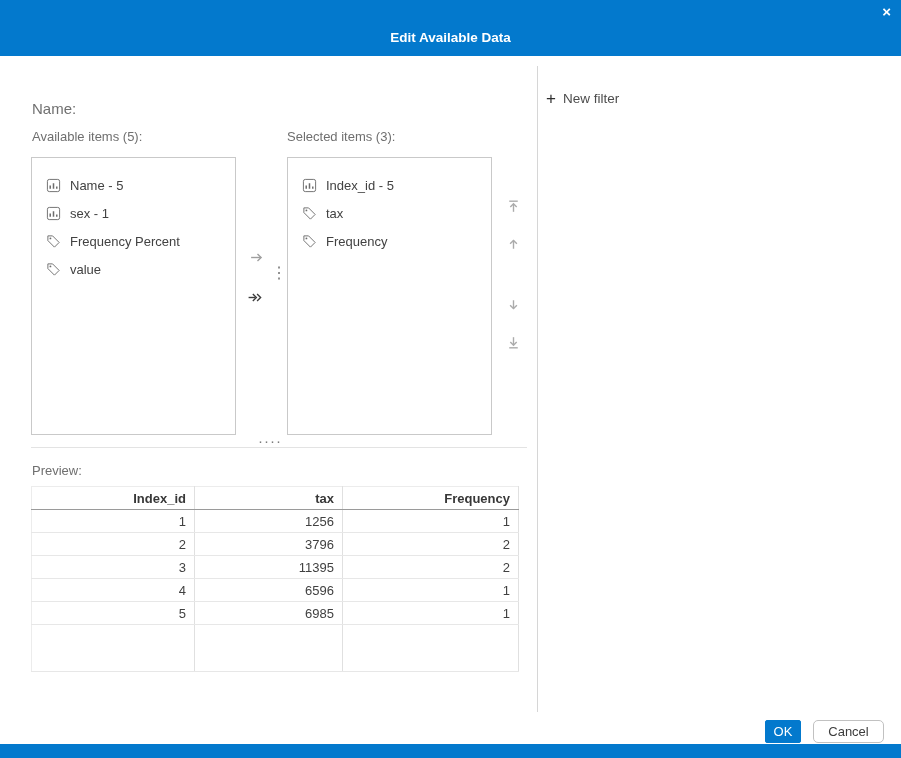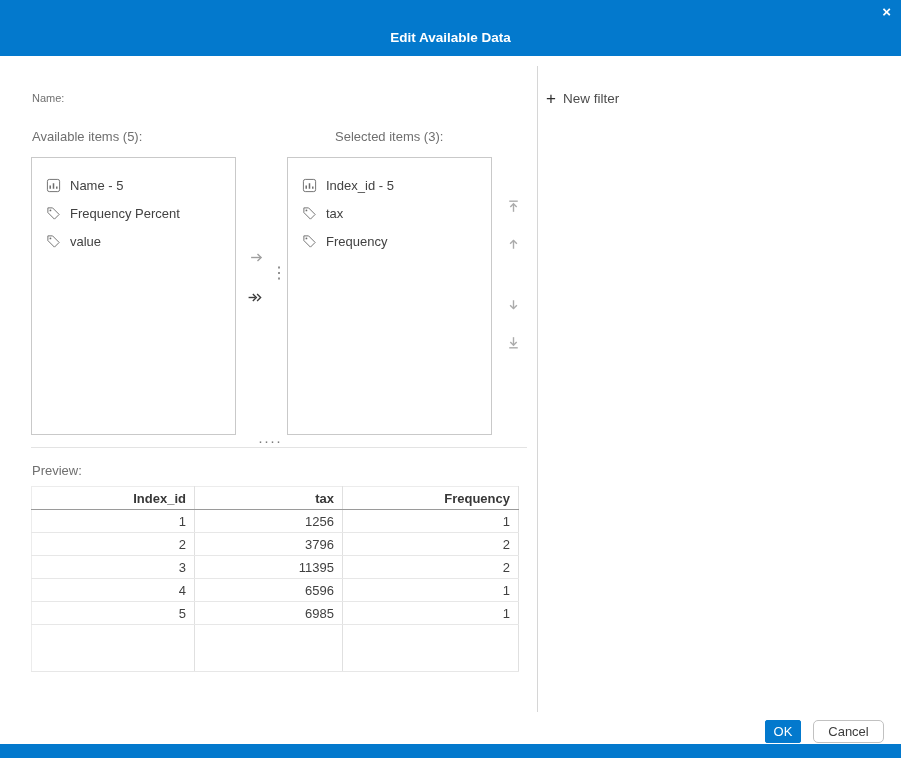--- a/index.html
+++ b/index.html
@@ -23,35 +23,35 @@
   }
   .close-btn {
     position: absolute; top: 1px; right: 8px;
     background: none; border: none; color: #ffffff;
     font-size: 15px; font-weight: bold; cursor: pointer; padding: 2px;
     font-family: "Liberation Sans", sans-serif;
   }
 
   
   .name-label {
-    position: absolute; left: 32px; top: 92px;
-    font-size: 11px; color: #707070;
+    position: absolute; left: 32px; top: 100px;
+    font-size: 15px; color: #707070;
   }
   .name-input {
     position: absolute; left: 71px; top: 87px; width: 284px; height: 22px;
     border: 1px solid #4186bf; background: #fff;
     display: flex; align-items: center; padding-left: 5px;
     font-size: 13px; color: #333; cursor: text;
   }
   .name-input .sel { background: #d6d6d6; padding: 1px 2px; }
 
   
   .section-label { position: absolute; font-size: 13px; color: #6f6f6f; }
   .avail-label { left: 32px; top: 129px; }
-  .sel-label   { left: 287px; top: 129px; margin-left: 48px; }
+  .sel-label   { left: 287px; top: 129px; }
   .preview-label { left: 32px; top: 463px; }
 
   
   .listbox {
     position: absolute; top: 157px; width: 205px; height: 278px;
     border: 1px solid #c9c9c9; background: #fff; padding-top: 13px;
     overflow: hidden;
   }
   .avail-box { left: 31px; }
   .sel-box { left: 287px; }
@@ -154,20 +154,29 @@
   <span class="section-label avail-label">Available items (5):</span>
   <div class="listbox avail-box">
     <div class="list-item">
       <span class="icon">
         <svg width="15" height="15" viewBox="0 0 16 16" fill="none">
             <rect x="1.5" y="1.5" width="13" height="13" rx="2" stroke="#6d6d6d"></rect>
             <path d="M4.5 11.5 V8 M8 11.5 V5.5 M11.5 11.5 V9" stroke="#6d6d6d" stroke-width="1.6"></path>
           </svg>
       </span>
       <span>Name - 5</span>
+    </div>
+    <div class="list-item">
+      <span class="icon">
+        <svg width="15" height="15" viewBox="0 0 16 16" fill="none">
+            <rect x="1.5" y="1.5" width="13" height="13" rx="2" stroke="#6d6d6d"></rect>
+            <path d="M4.5 11.5 V8 M8 11.5 V5.5 M11.5 11.5 V9" stroke="#6d6d6d" stroke-width="1.6"></path>
+          </svg>
+      </span>
+      <span>sex - 1</span>
     </div>
     <div class="list-item">
       <span class="icon">
         <svg width="15" height="15" viewBox="0 0 16 16" fill="none">
             <path d="M2 2 H7 L14 9 L9 14 L2 7 Z" stroke="#6d6d6d"></path>
             <circle cx="4.7" cy="4.7" r="1" fill="#6d6d6d"></circle>
           </svg>
       </span>
       <span>Frequency Percent</span>
     </div>

